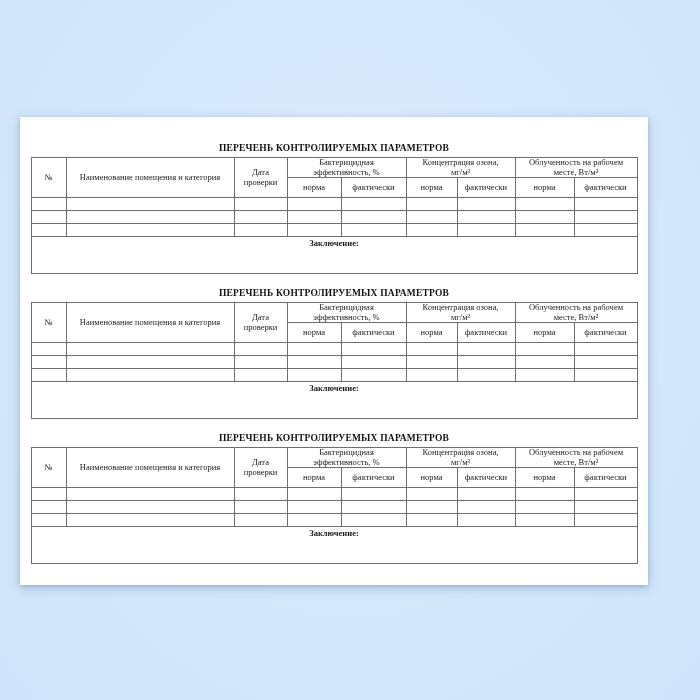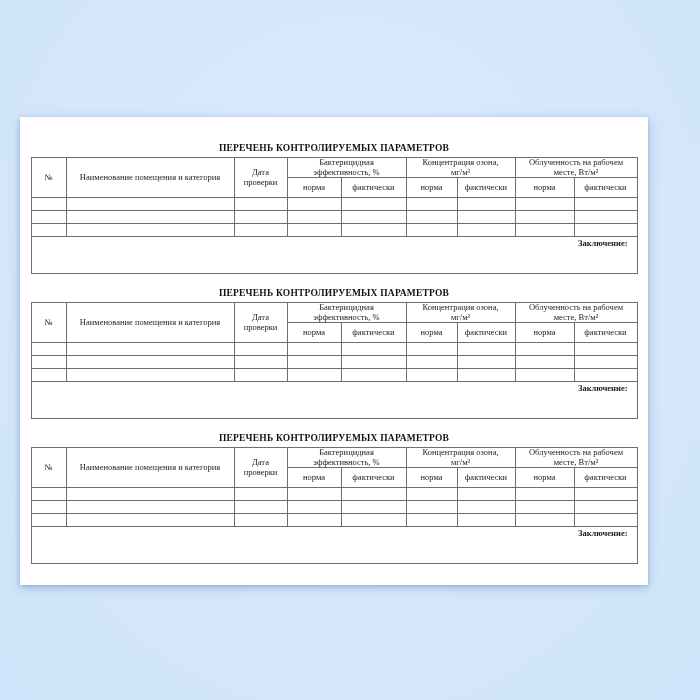--- a/index.html
+++ b/index.html
@@ -59,21 +59,21 @@
   table.params-table thead th {
     height: 19px;
   }
   table.params-table tr.data-row td {
     height: 12px;
     padding: 0;
   }
   table.params-table td.conclusion-cell {
     height: 32px;
     border-top: 1.5px solid #4c4c4c;
-    text-align: right;
+    text-align: center;
     vertical-align: top;
     padding: 2px 9px;
   }
   .conclusion-label {
     font-weight: bold;
     font-size: 8.5px;
   }
   .hdr-line {
     display: block;
   }

